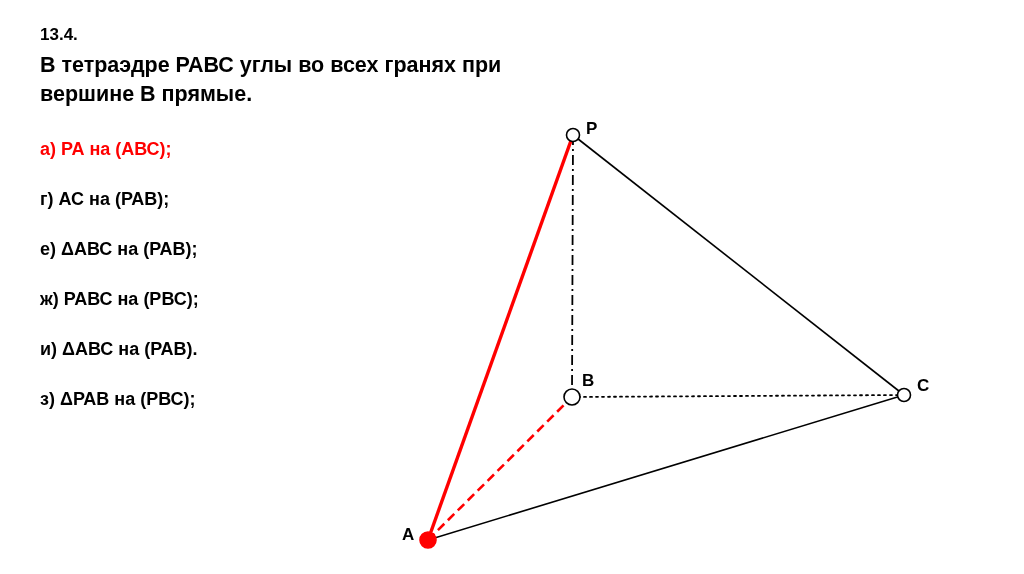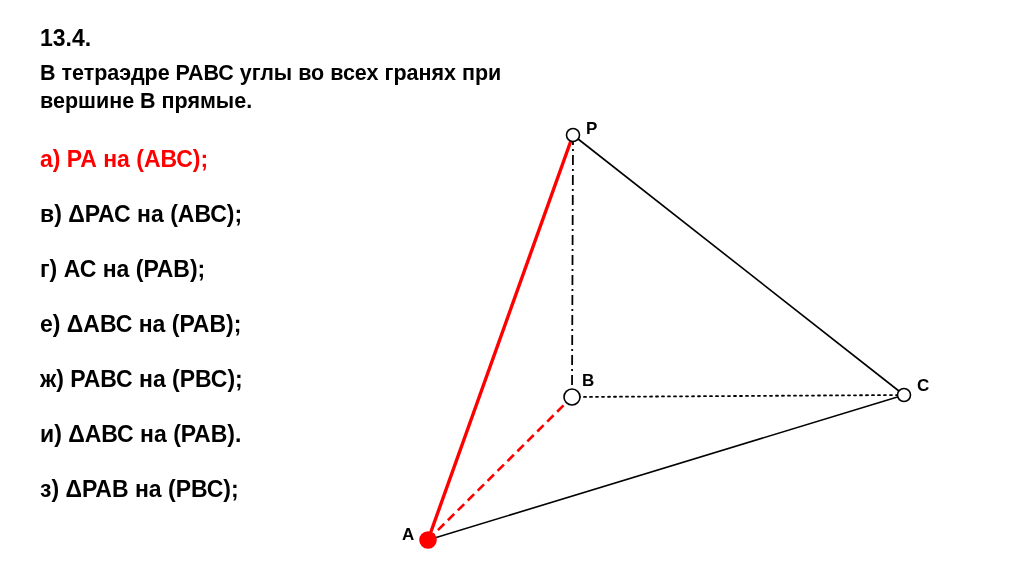--- a/index.html
+++ b/index.html
@@ -20,35 +20,35 @@
     height: 574px;
     background: #ffffff;
   }
   .text-col {
     position: absolute;
     left: 40px;
     top: 24px;
     width: 520px;
   }
   .task-number {
-    font-size: 23px;
+    font-size: 17px;
     font-weight: bold;
     color: #000000;
     margin-bottom: 6px;
     line-height: 1.25;
   }
   .statement {
     font-size: 21.5px;
     font-weight: bold;
     color: #000000;
     line-height: 1.32;
     margin-bottom: 20px;
   }
   .item {
-    font-size: 23px;
+    font-size: 18px;
     font-weight: bold;
     color: #000000;
     line-height: 1.0;
     margin-top: 32px;
   }
   .item.highlight {
     color: #ff0000;
   }
   .figure {
     position: absolute;
@@ -71,21 +71,20 @@
 <body>
 
 <div id="slide">
 
   <div class="text-col">
     <div class="task-number">13.4.</div>
     <div class="statement">
       <div>В тетраэдре РАВС углы во всех гранях при вершине В прямые.</div>
     </div>
     <div class="item highlight">а) РА на (АВС);</div>
-    <div class="item">в) ΔРАС на (АВС);</div>
     <div class="item">г) АС на (РАВ);</div>
     <div class="item">е) ΔАВС на (РАВ);</div>
     <div class="item">ж) РАВС на (РВС);</div>
     <div class="item">и) ΔАВС на (РАВ).</div>
     <div class="item">з) ΔРАВ на (РВС);</div>
   </div>
 
   <div class="figure">
     <svg width="660" height="470" viewBox="0 0 660 470" xmlns="http://www.w3.org/2000/svg">
 

